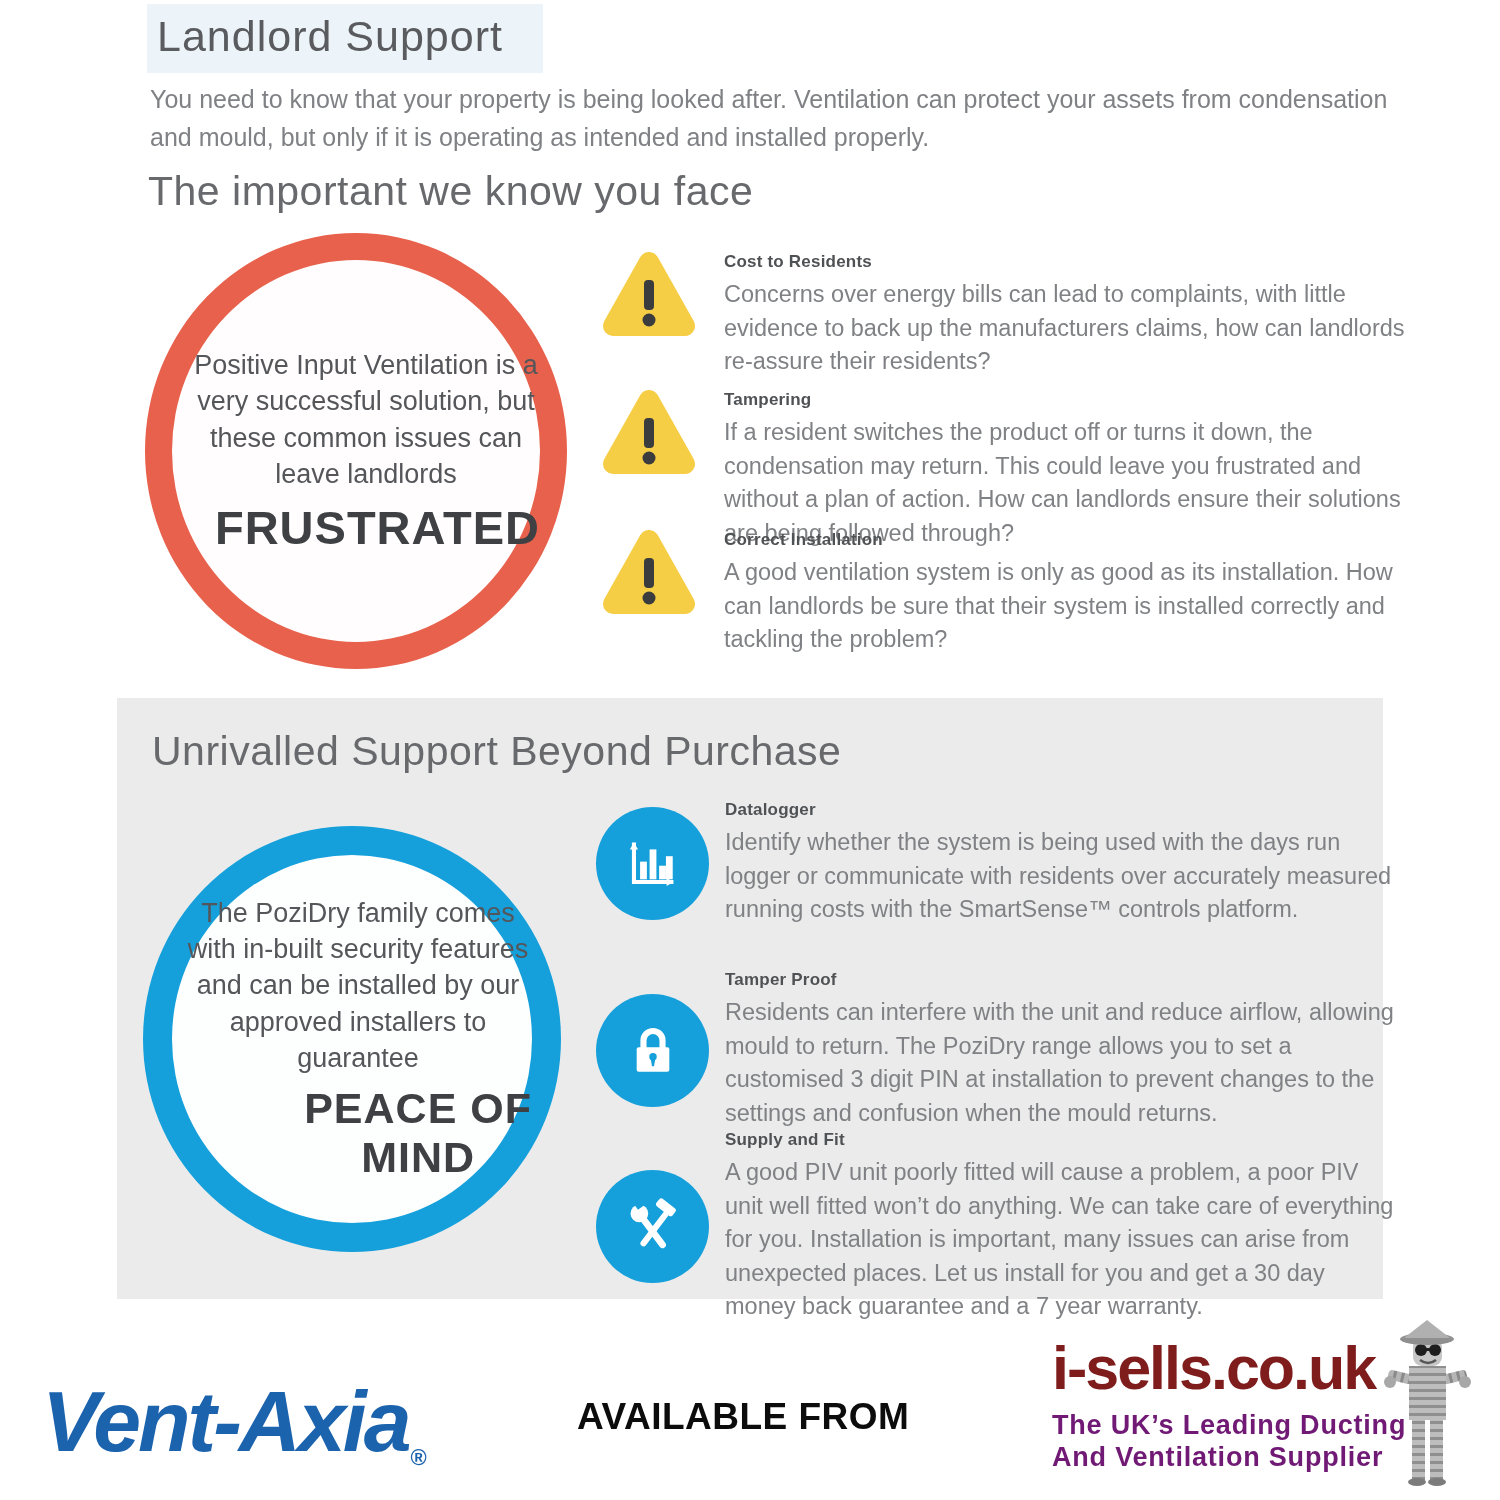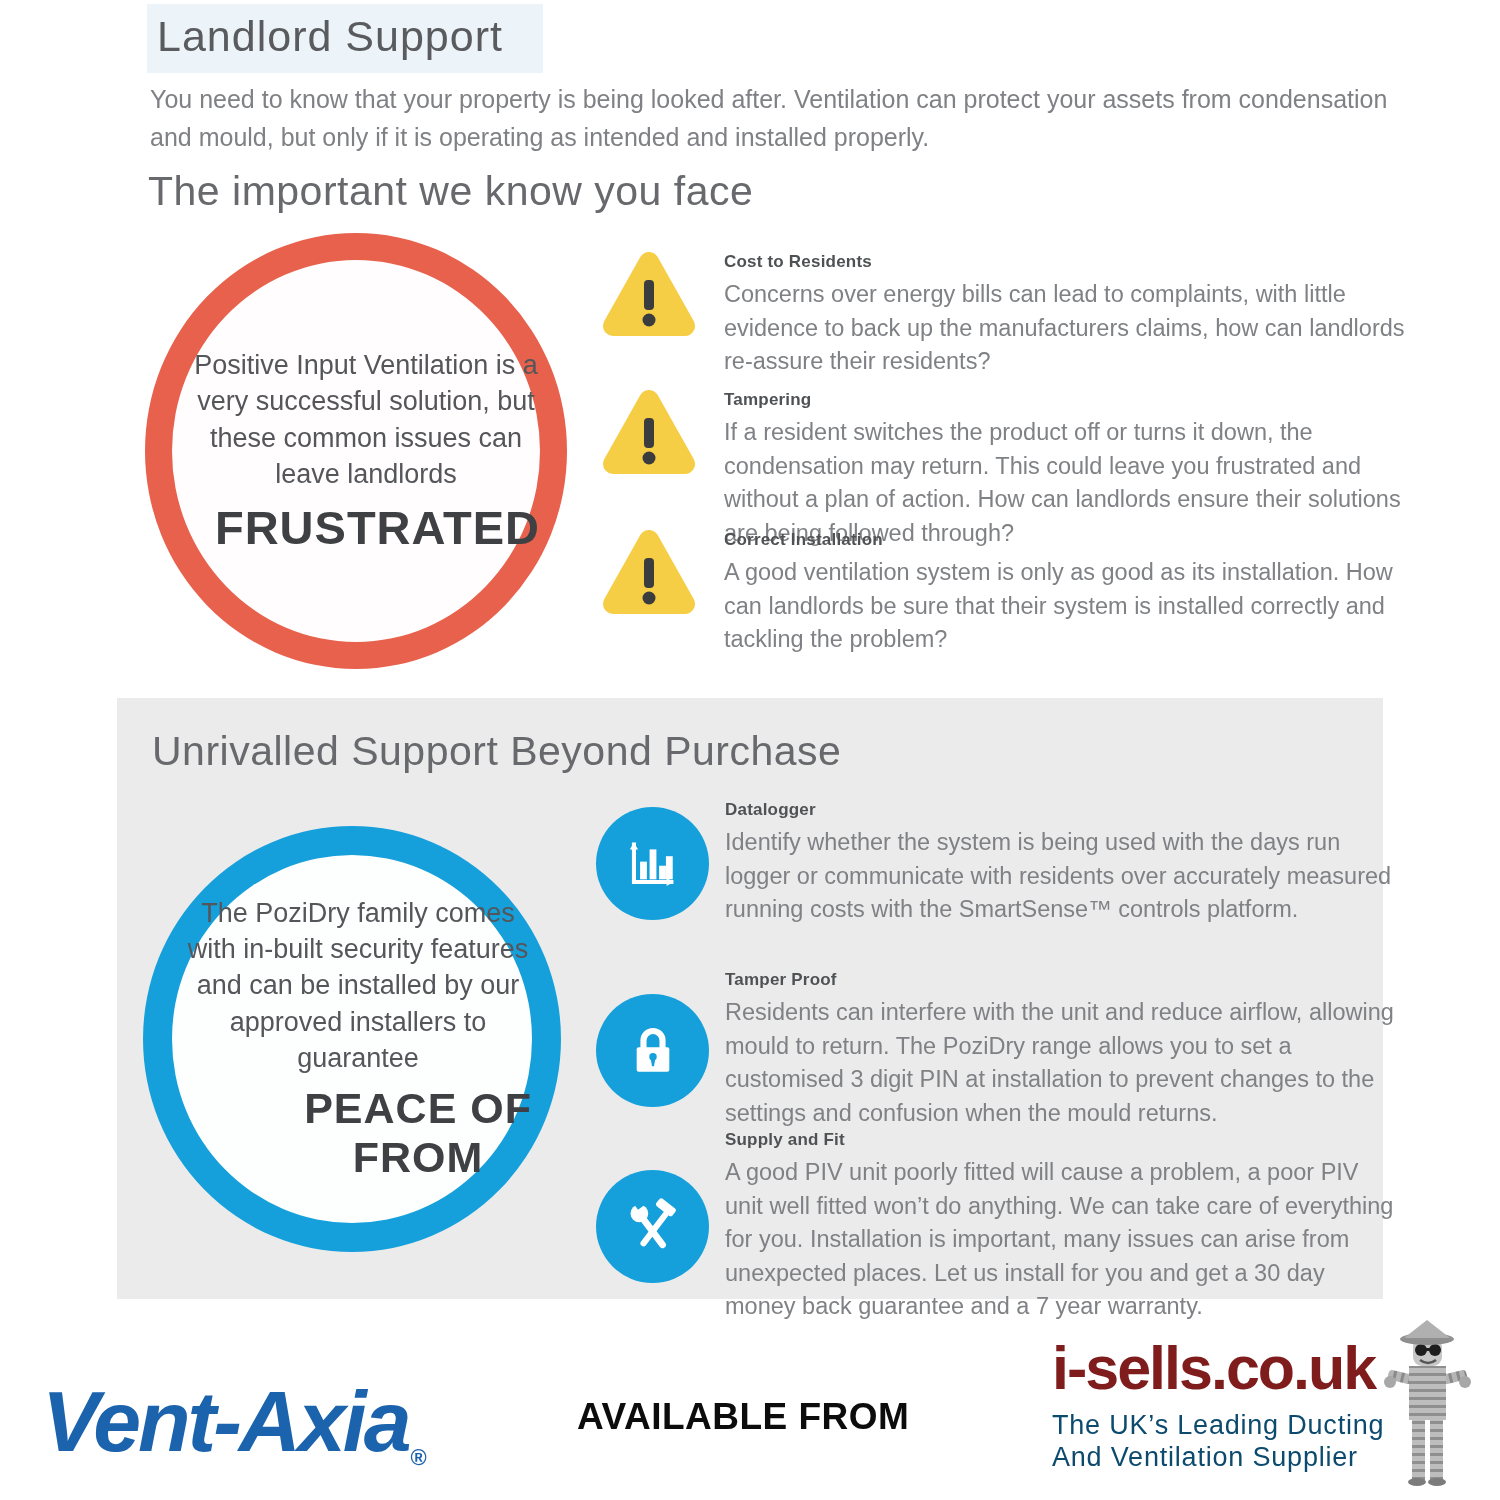--- a/index.html
+++ b/index.html
@@ -45,21 +45,21 @@
   .s-item .item-text{width:676px;}
 
   
   #ventaxia{position:absolute;left:42px;top:1372px;font-style:italic;font-weight:700;
             font-size:86px;color:#1C63AE;letter-spacing:-3px;white-space:nowrap;}
   #ventaxia .reg{font-size:22px;font-style:normal;letter-spacing:0;position:relative;top:14px;margin-left:2px;}
   #available-from{position:absolute;left:577px;top:1396px;font-size:37px;font-weight:700;
                   color:#0c0c0c;letter-spacing:0.5px;white-space:nowrap;}
   #isells{position:absolute;left:1052px;top:1338px;width:350px;}
   .isells-name{font-size:61px;font-weight:700;color:#7f1d1d;letter-spacing:-2px;line-height:1;white-space:nowrap;}
-  .isells-tag{margin-top:10px;font-size:27px;font-weight:400;color:#0c4a6e;
+  .isells-tag{margin-top:10px;font-size:27px;font-weight:700;color:#701a75;
               letter-spacing:0.8px;line-height:1.2;white-space:nowrap;}
   #mascot{position:absolute;left:1380px;top:1320px;width:95px;height:175px;}
 </style>
 </head>
 <body>
 
 <div id="canvas">
 
   <div class="title-box">Landlord Support</div>
   <div class="intro">You need to know that your property is being looked after. Ventilation can protect your assets from condensation and mould, but only if it is operating as intended and installed properly.</div>
@@ -159,21 +159,21 @@
         <div class="item-title">Supply and Fit</div>
         <div class="item-body">A good PIV unit poorly fitted will cause a problem, a poor PIV unit well fitted won’t do anything. We can take care of everything for you. Installation is important, many issues can arise from unexpected places. Let us install for you and get a 30 day money back guarantee and a 7 year warranty.</div>
       </div>
     </div>
   </div>
 
   <div class="big-circle" id="blue-circle">
     <div class="circle-text">The PoziDry family comes with in-built security features and can be installed by our approved installers to guarantee</div>
     <div class="circle-emphasis2">
       <div>PEACE OF</div>
-      <div>FROM</div>
+      <div>MIND</div>
     </div>
   </div>
 
   <div id="ventaxia"><span>Vent-Axia</span><span class="reg">®</span></div>
 
   <div id="available-from">AVAILABLE FROM</div>
 
   <div id="isells">
     <div class="isells-name">i-sells.co.uk</div>
     <div class="isells-tag">

